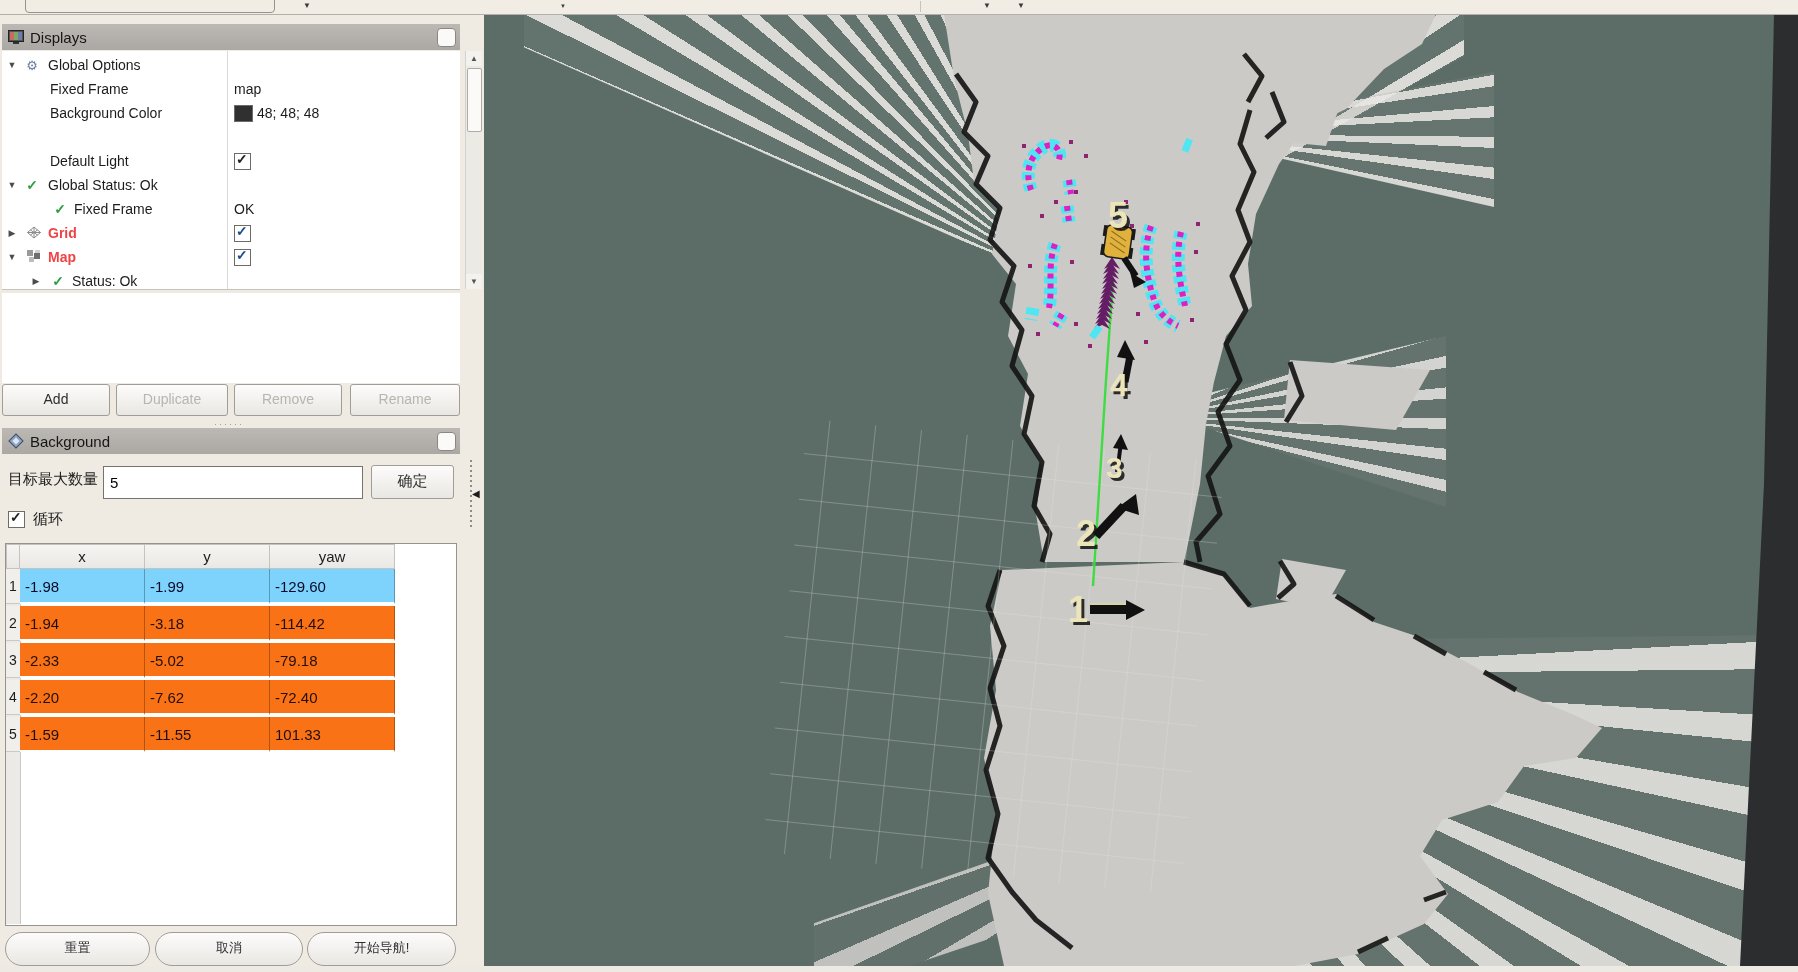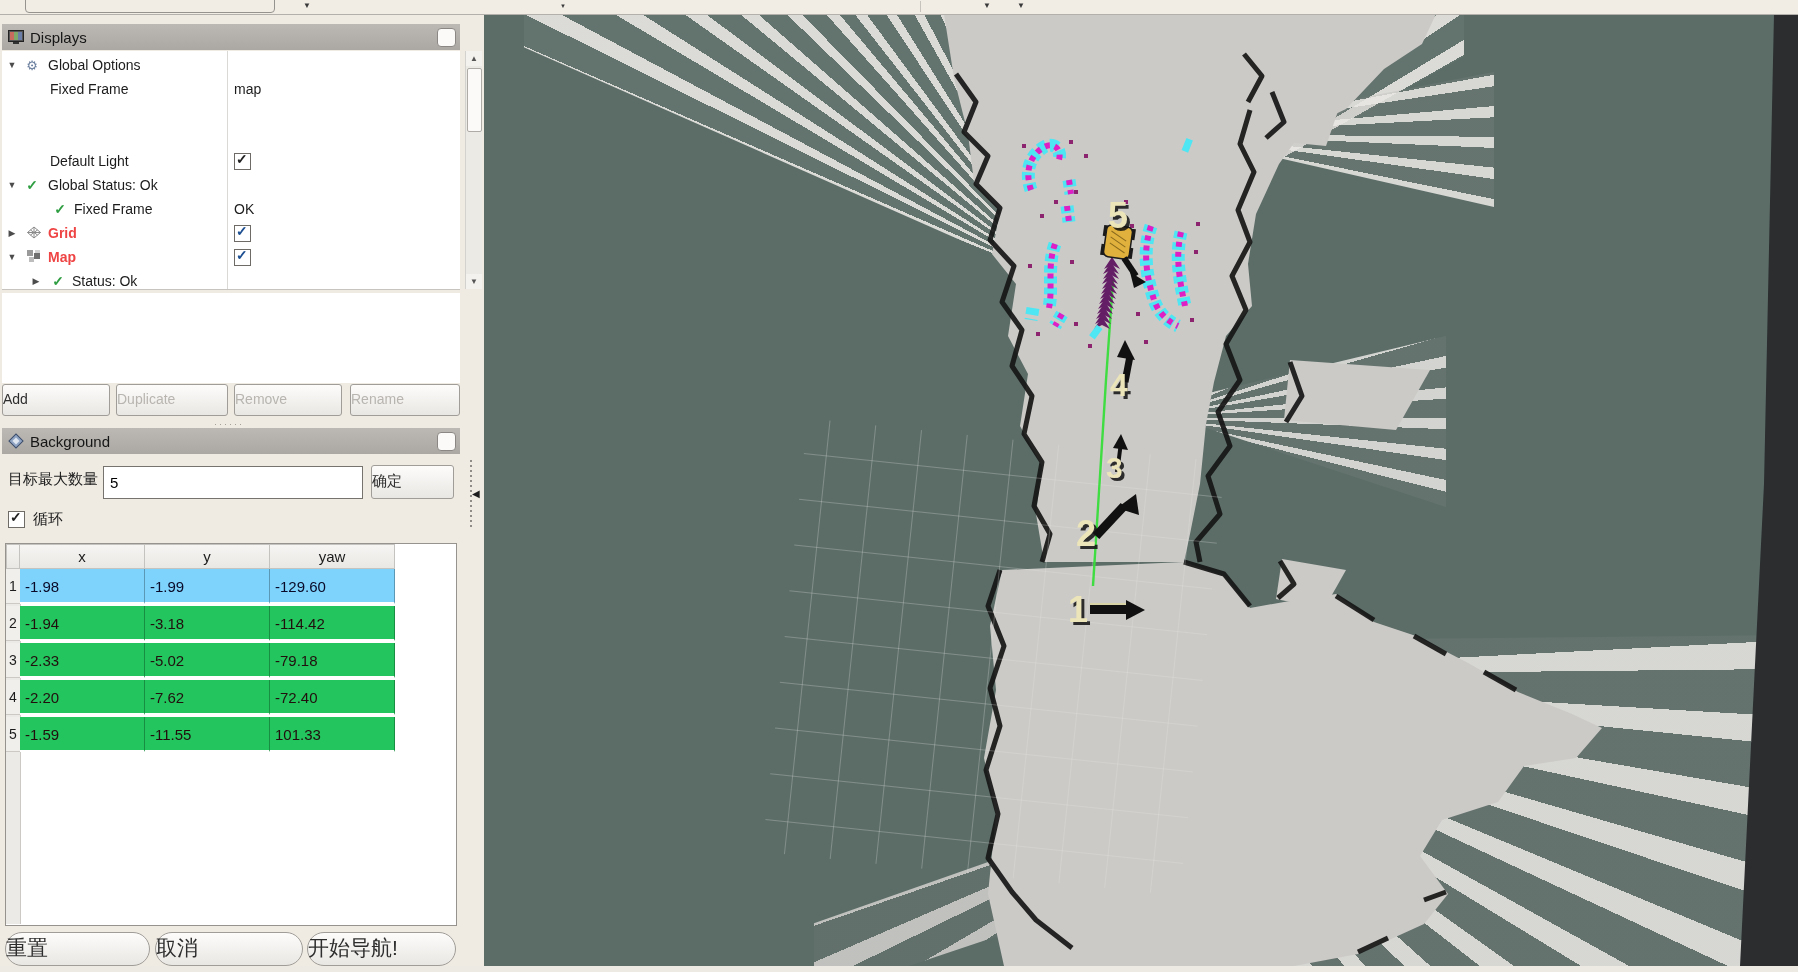--- a/index.html
+++ b/index.html
@@ -50,21 +50,21 @@
             border:1px solid #aeaba6;border-radius:2px;}
 
   .splitter-dots{position:absolute;width:458px;text-align:center;font-size:9px;color:#9a978f;
                  letter-spacing:2px;height:8px;line-height:8px;}
 
   .empty-box{position:absolute;left:2px;top:273px;width:458px;height:90px;background:#ffffff;}
 
   
   .btn{position:absolute;height:30px;background:linear-gradient(#fdfcfb,#e9e7e3);
        border:1px solid #a09d98;border-radius:3px;font-size:14px;color:#2e2e2e;
-       line-height:28px;font-family:"Liberation Sans",sans-serif;}
+       text-align:center;line-height:28px;font-family:"Liberation Sans",sans-serif;}
   .btn.disabled{color:#b8b5b0;}
   .btn-row{top:364px;}
 
   
   .goal-label{position:absolute;left:8px;top:450px;font-size:15px;}
   .goal-input{position:absolute;left:103px;top:446px;width:250px;height:29px;border:1px solid #76736f;
               background:#fff;font-size:15px;padding-left:6px;font-family:"Liberation Sans",sans-serif;}
   .confirm-btn{left:371px;top:445px;width:81px;height:32px;line-height:30px;font-size:15px;}
   .loop-row{position:absolute;left:8px;top:490px;display:flex;align-items:center;gap:8px;font-size:15px;}
 
@@ -76,23 +76,23 @@
          border-left:none;box-sizing:border-box;text-align:center;line-height:24px;font-size:15px;}
   .wt-corner{width:14px;border-left:1px solid #c5c3bf;}
   .numstrip{position:absolute;left:0;top:25px;width:14px;height:355px;background:#eceae6;
             border-right:1px solid #ccc9c5;}
   .wt-row{position:absolute;left:0;height:35px;display:flex;}
   .wt-num{width:14px;background:#f0efec;border-bottom:1px solid #ccc9c5;font-size:14px;
           text-align:center;line-height:35px;}
   .wt-cell{width:125px;font-size:15px;line-height:35px;padding-left:5px;box-sizing:border-box;
            border-right:1px solid rgba(0,0,0,0.28);border-bottom:2px solid #fff;color:#141414;}
   .row-blue .wt-cell{background:#7dd3fc;color:#0a0a28;}
-  .row-red .wt-cell{background:#22c55e;color:#230e0e;}
-
-  .bot-btn{top:912px;height:32px;line-height:30px;font-size:21px;border-radius:17px;}
+  .row-red .wt-cell{background:#f97316;color:#230e0e;}
+
+  .bot-btn{top:912px;height:32px;line-height:30px;font-size:13px;border-radius:17px;}
 
   
   .collapse-handle{position:absolute;left:464px;top:460px;width:18px;height:70px;z-index:6;}
   .collapse-dots{position:absolute;left:6px;top:0;width:2px;height:70px;
                  background:repeating-linear-gradient(#8f8c88 0 2px,transparent 2px 5px);}
   .collapse-arrow{position:absolute;left:8px;top:28px;font-size:10px;color:#1c1c1c;}
 
   
   .map{position:absolute;left:484px;top:14px;width:1314px;height:952px;background:#5c6d68;overflow:hidden;}
   .map svg{position:absolute;left:0;top:0;}
@@ -148,20 +148,27 @@
       <span class="tri" style="left:4px">▼</span>
       <span class="ticon gear">⚙</span>
       <span class="tlabel" style="left:46px">Global Options</span>
     </div>
 
     <div class="trow" style="top:26px">
       <span class="tlabel" style="left:48px">Fixed Frame</span>
       <span class="tval">map</span>
     </div>
 
+    <div class="trow" style="top:50px">
+      <span class="tlabel" style="left:48px">Background Color</span>
+      <span class="tval">
+        <span class="swatch"></span>
+        <span>48; 48; 48</span>
+      </span>
+    </div>
 
 
     <div class="trow" style="top:98px">
       <span class="tlabel" style="left:48px">Default Light</span>
       <span class="tval">
           <span class="cb dark">
             <span class="check">✓</span>
           </span>
         </span>
     </div>

